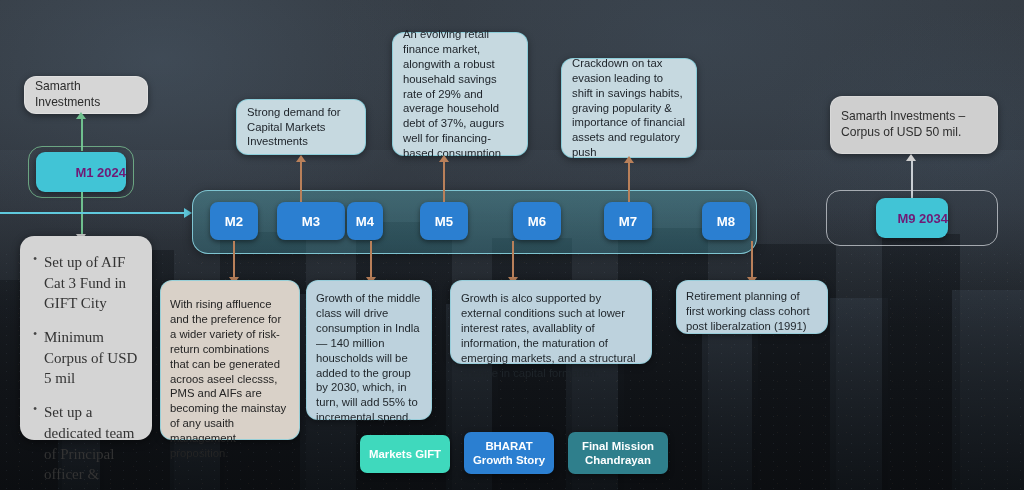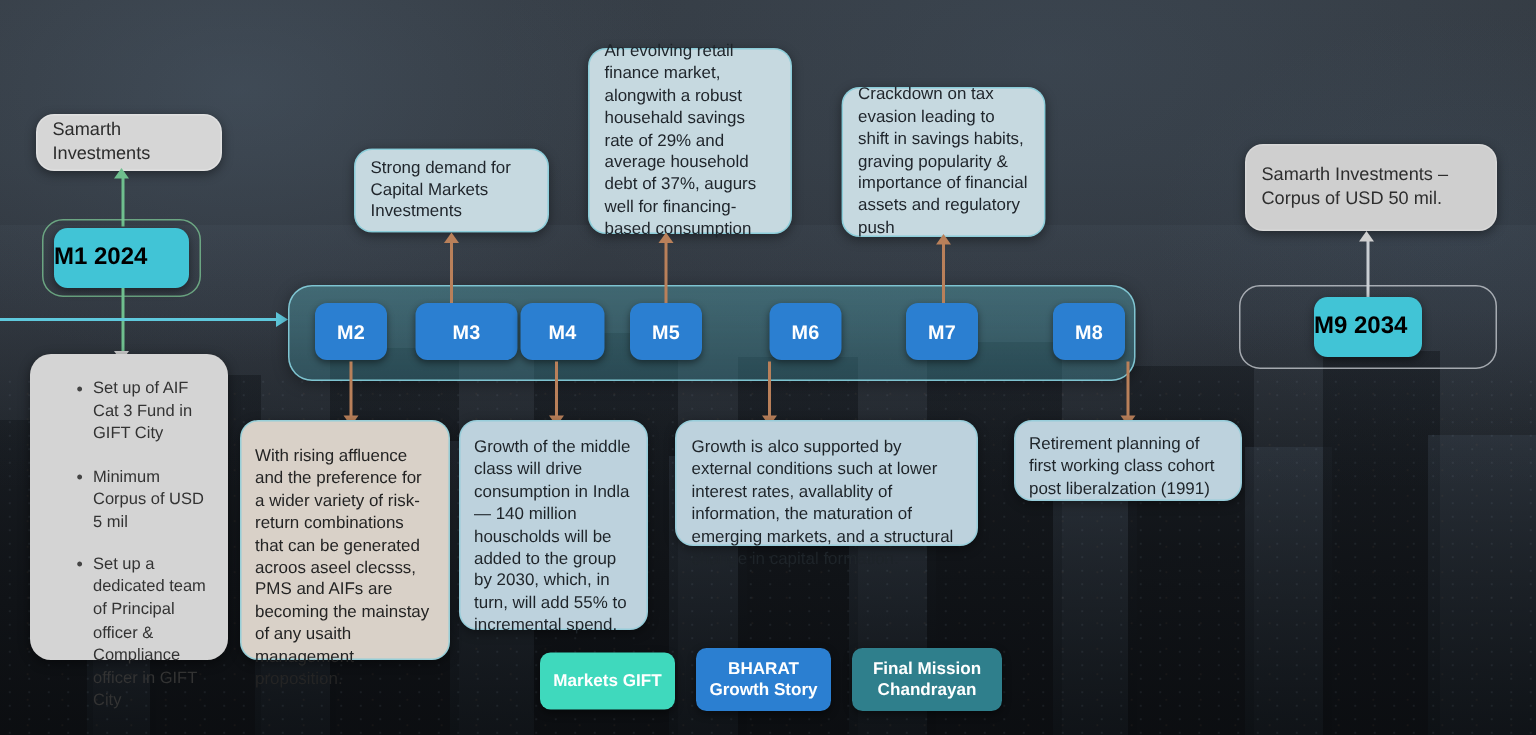--- a/index.html
+++ b/index.html
@@ -44,42 +44,42 @@
   .box-lblue{background:#bdd2dd;color:#1e2429;border:1px solid rgba(120,200,215,.55);
              box-shadow:0 2px 7px rgba(0,0,0,.40);}
 
   .pad-s{padding:8px 10px;}
   .fs11{font-size:11.3px;}
   .fs12{font-size:12.1px;}
 
   
   .bullets{position:absolute;box-sizing:border-box;border-radius:14px;
            background:#d4d4d4;color:#333;box-shadow:0 2px 8px rgba(0,0,0,.45);
-           padding:16px 13px 14px 28px;font-size:11px;line-height:1.38;}
+           padding:16px 13px 14px 10px;font-size:15px;line-height:1.38;font-family:Liberation Serif, serif;}
   .bullets ul{margin:0;padding:0 0 0 14px;list-style:none;}
   .bullets li{position:relative;margin:0 0 13px 0;}
   .bullets li:last-child{margin-bottom:0;}
   .bullets li:before{content:"\2022";position:absolute;left:-11px;top:-1px;color:#444;font-size:12px;}
 
   
   #band{position:absolute;left:192px;top:190px;width:563px;height:62px;
         border-radius:16px;border:1px solid rgba(140,215,228,.85);
         background:linear-gradient(180deg,rgba(82,160,172,.45),rgba(60,130,145,.42));
         box-shadow:0 2px 10px rgba(0,0,0,.35);}
   .ms{position:absolute;height:38px;border-radius:8px;background:#2b7fd1;
       color:#fff;font-size:13.2px;font-weight:bold;letter-spacing:.2px;
       display:flex;align-items:center;justify-content:center;
       box-shadow:0 2px 5px rgba(0,0,0,.45);}
   
   .cap{position:absolute;box-sizing:border-box;border-radius:14px;}
   .cap-green{border:1px solid rgba(125,200,150,.75);}
   .cap-grey{border:1px solid rgba(205,210,215,.75);}
   .ms-cyan{position:absolute;height:40px;border-radius:9px;background:#41c4d6;
-           color:#000000;font-size:16px;font-weight:bold;
-           display:flex;align-items:center;justify-content:flex-start;
+           color:#701a75;font-size:13px;font-weight:bold;
+           display:flex;align-items:center;justify-content:flex-end;
            box-shadow:0 2px 6px rgba(0,0,0,.45);}
 
   
   .ln{position:absolute;}
   .ln-v{width:1.6px;}
   .ln-h{height:1.6px;}
   .c-orange{background:#b9805a;}
   .c-green{background:#6fbf8e;}
   .c-cyan{background:#5fc9dd;}
   .c-grey{background:#c9ced3;}
@@ -147,21 +147,21 @@
   </div>
 
   <div id="band"></div>
 
   <div class="ms" style="left:210px;top:202px;width:48px;">
     <span>M2</span>
   </div>
   <div class="ms" style="left:277px;top:202px;width:68px;">
     <span>M3</span>
   </div>
-  <div class="ms" style="left:347px;top:202px;width:56px;">
+  <div class="ms" style="left:347px;top:202px;width:36px;">
     <span>M4</span>
   </div>
   <div class="ms" style="left:420px;top:202px;width:48px;">
     <span>M5</span>
   </div>
   <div class="ms" style="left:513px;top:202px;width:48px;">
     <span>M6</span>
   </div>
   <div class="ms" style="left:604px;top:202px;width:48px;">
     <span>M7</span>

